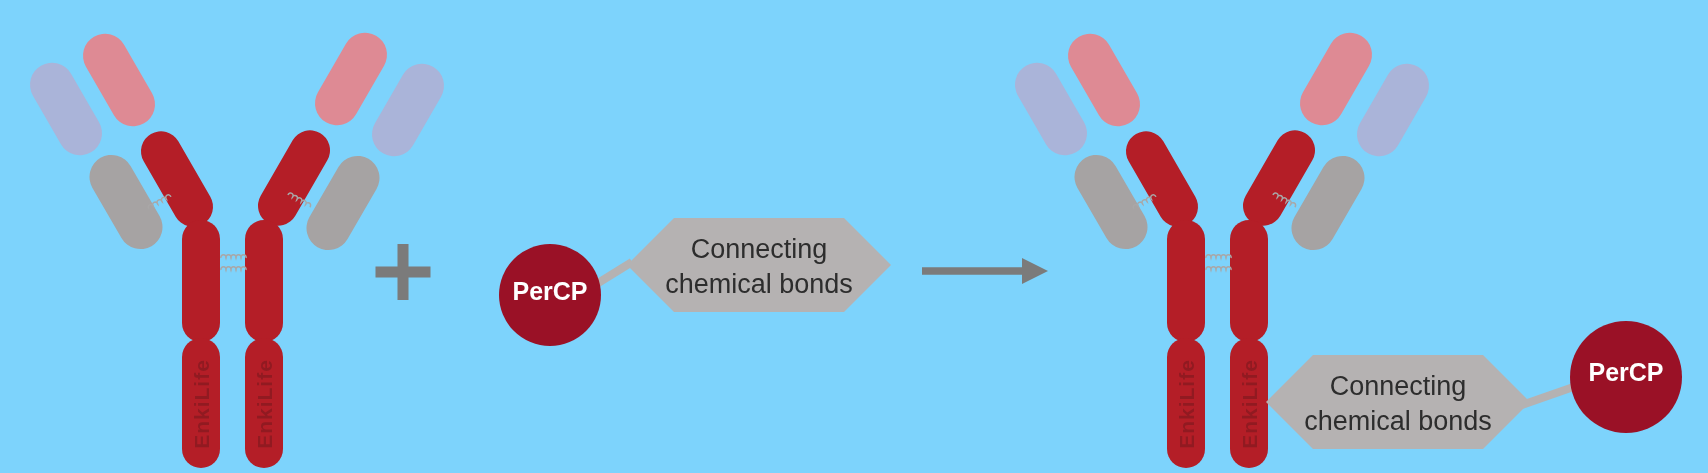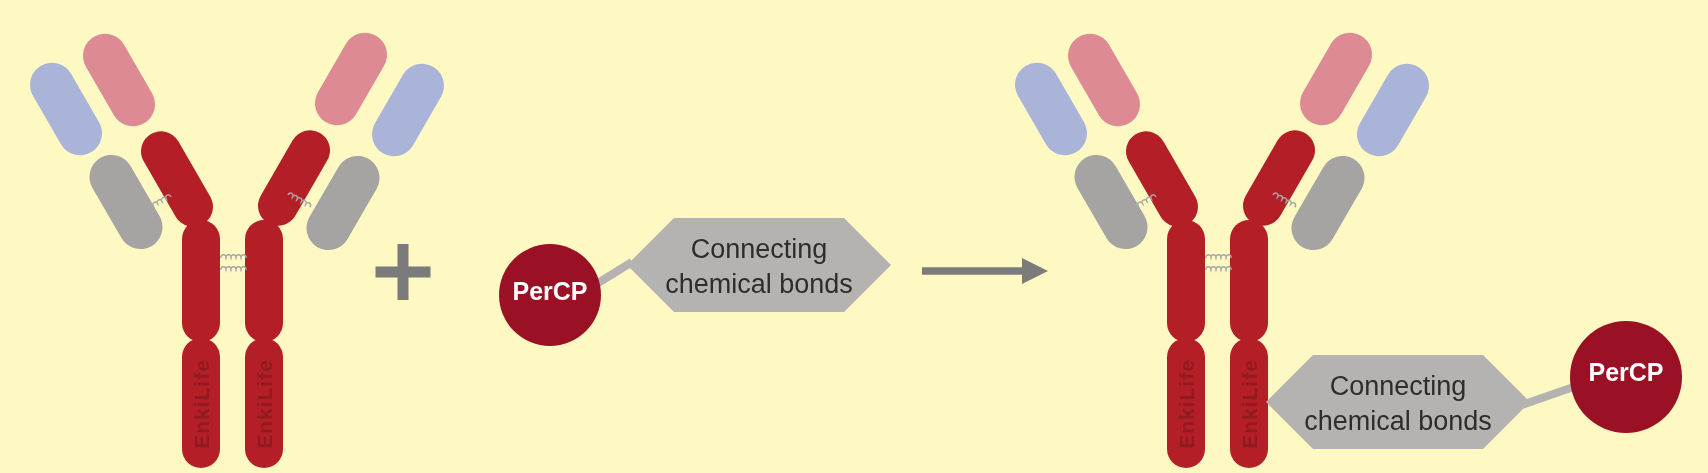--- a/index.html
+++ b/index.html
@@ -1,16 +1,16 @@
 <!DOCTYPE html>
 <html><head>
 <meta charset="utf-8">
 <style>
   html,body{margin:0;padding:0;background:#ffffff;}
-  .canvas{position:relative;width:1708px;height:473px;background:#fef9c3;overflow:hidden;}
+  .canvas{position:relative;width:1708px;height:473px;background:#7dd3fc;overflow:hidden;}
   svg{display:block;}
   svg text{font-family:"Liberation Sans","DejaVu Sans",sans-serif;}
   .linker-label{font-size:27px;font-weight:400;}
   .fluor-label{font-size:25px;font-weight:700;}
   .watermark{font-size:21px;font-weight:700;letter-spacing:1px;opacity:.85;}
 </style>
 </head>
 <body>
 
 <div class="canvas">

